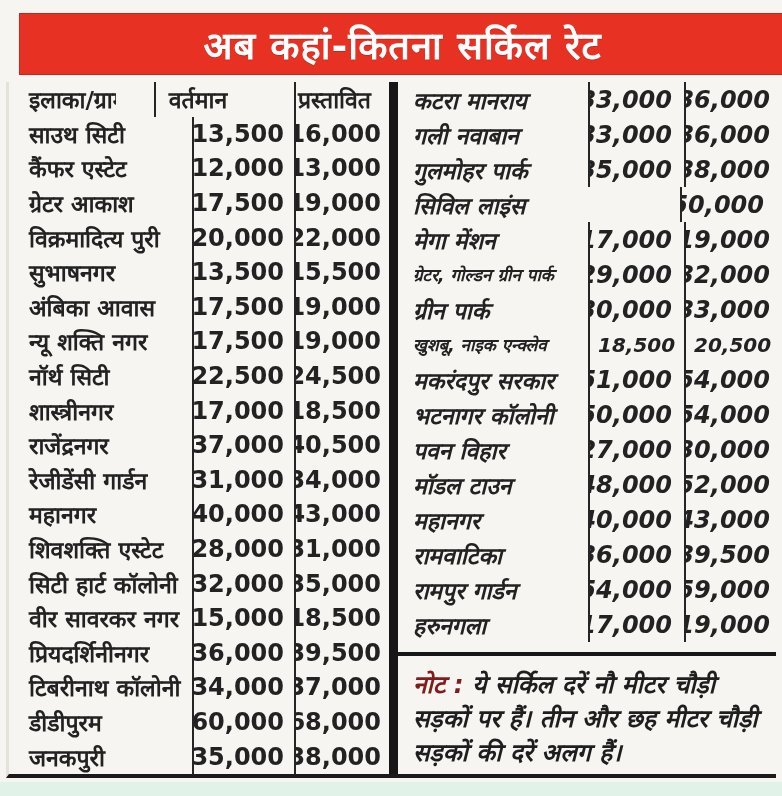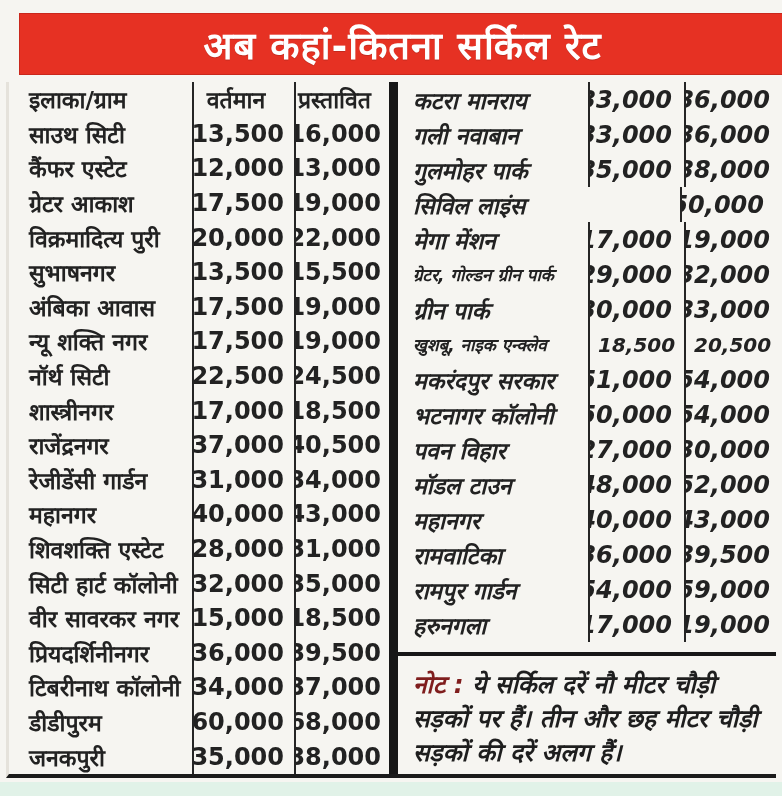--- a/index.html
+++ b/index.html
@@ -39,21 +39,21 @@
   .half-right .rows .row{height:35px;}
   .cell{height:100%; display:flex; align-items:center; overflow:hidden; white-space:nowrap;}
   .cell.name{flex:1; padding-left:20px; font-size:23px;}
   .half-right .cell.name{padding-left:15px;}
   .cell.val{justify-content:flex-end; font-size:24px; border-left:2px solid #252525;}
   .half-left .cell.v1{width:102px; padding-right:10px;}
   .half-left .cell.v2{width:95px; padding-right:8px;}
   .half-right .cell.v1{width:96px; padding-right:12px;}
   .half-right .cell.v2{width:92px; padding-right:6px;}
   .row.header .cell{font-size:23px;}
-  .row.header .cell.val{justify-content:center; padding-right:16px;}
+  .row.header .cell.val{justify-content:center; padding-right:16px;margin-left:38px;}
   .cell.name.sm{font-size:17px;}
   .cell.val.sm{font-size:20px; justify-content:flex-start; padding-left:8px;}
   .note-sep{border-top:4px solid #171717; margin-top:10px; width:100%;}
   .note{
     padding:12px 6px 0 15px;
     font-size:24.5px; line-height:1.38; font-weight:600;
     white-space:normal; color:#1e1e1e;
   }
   .note .note-label{font-weight:800; color:#7f1d1d;}
   .bottom-strip{

